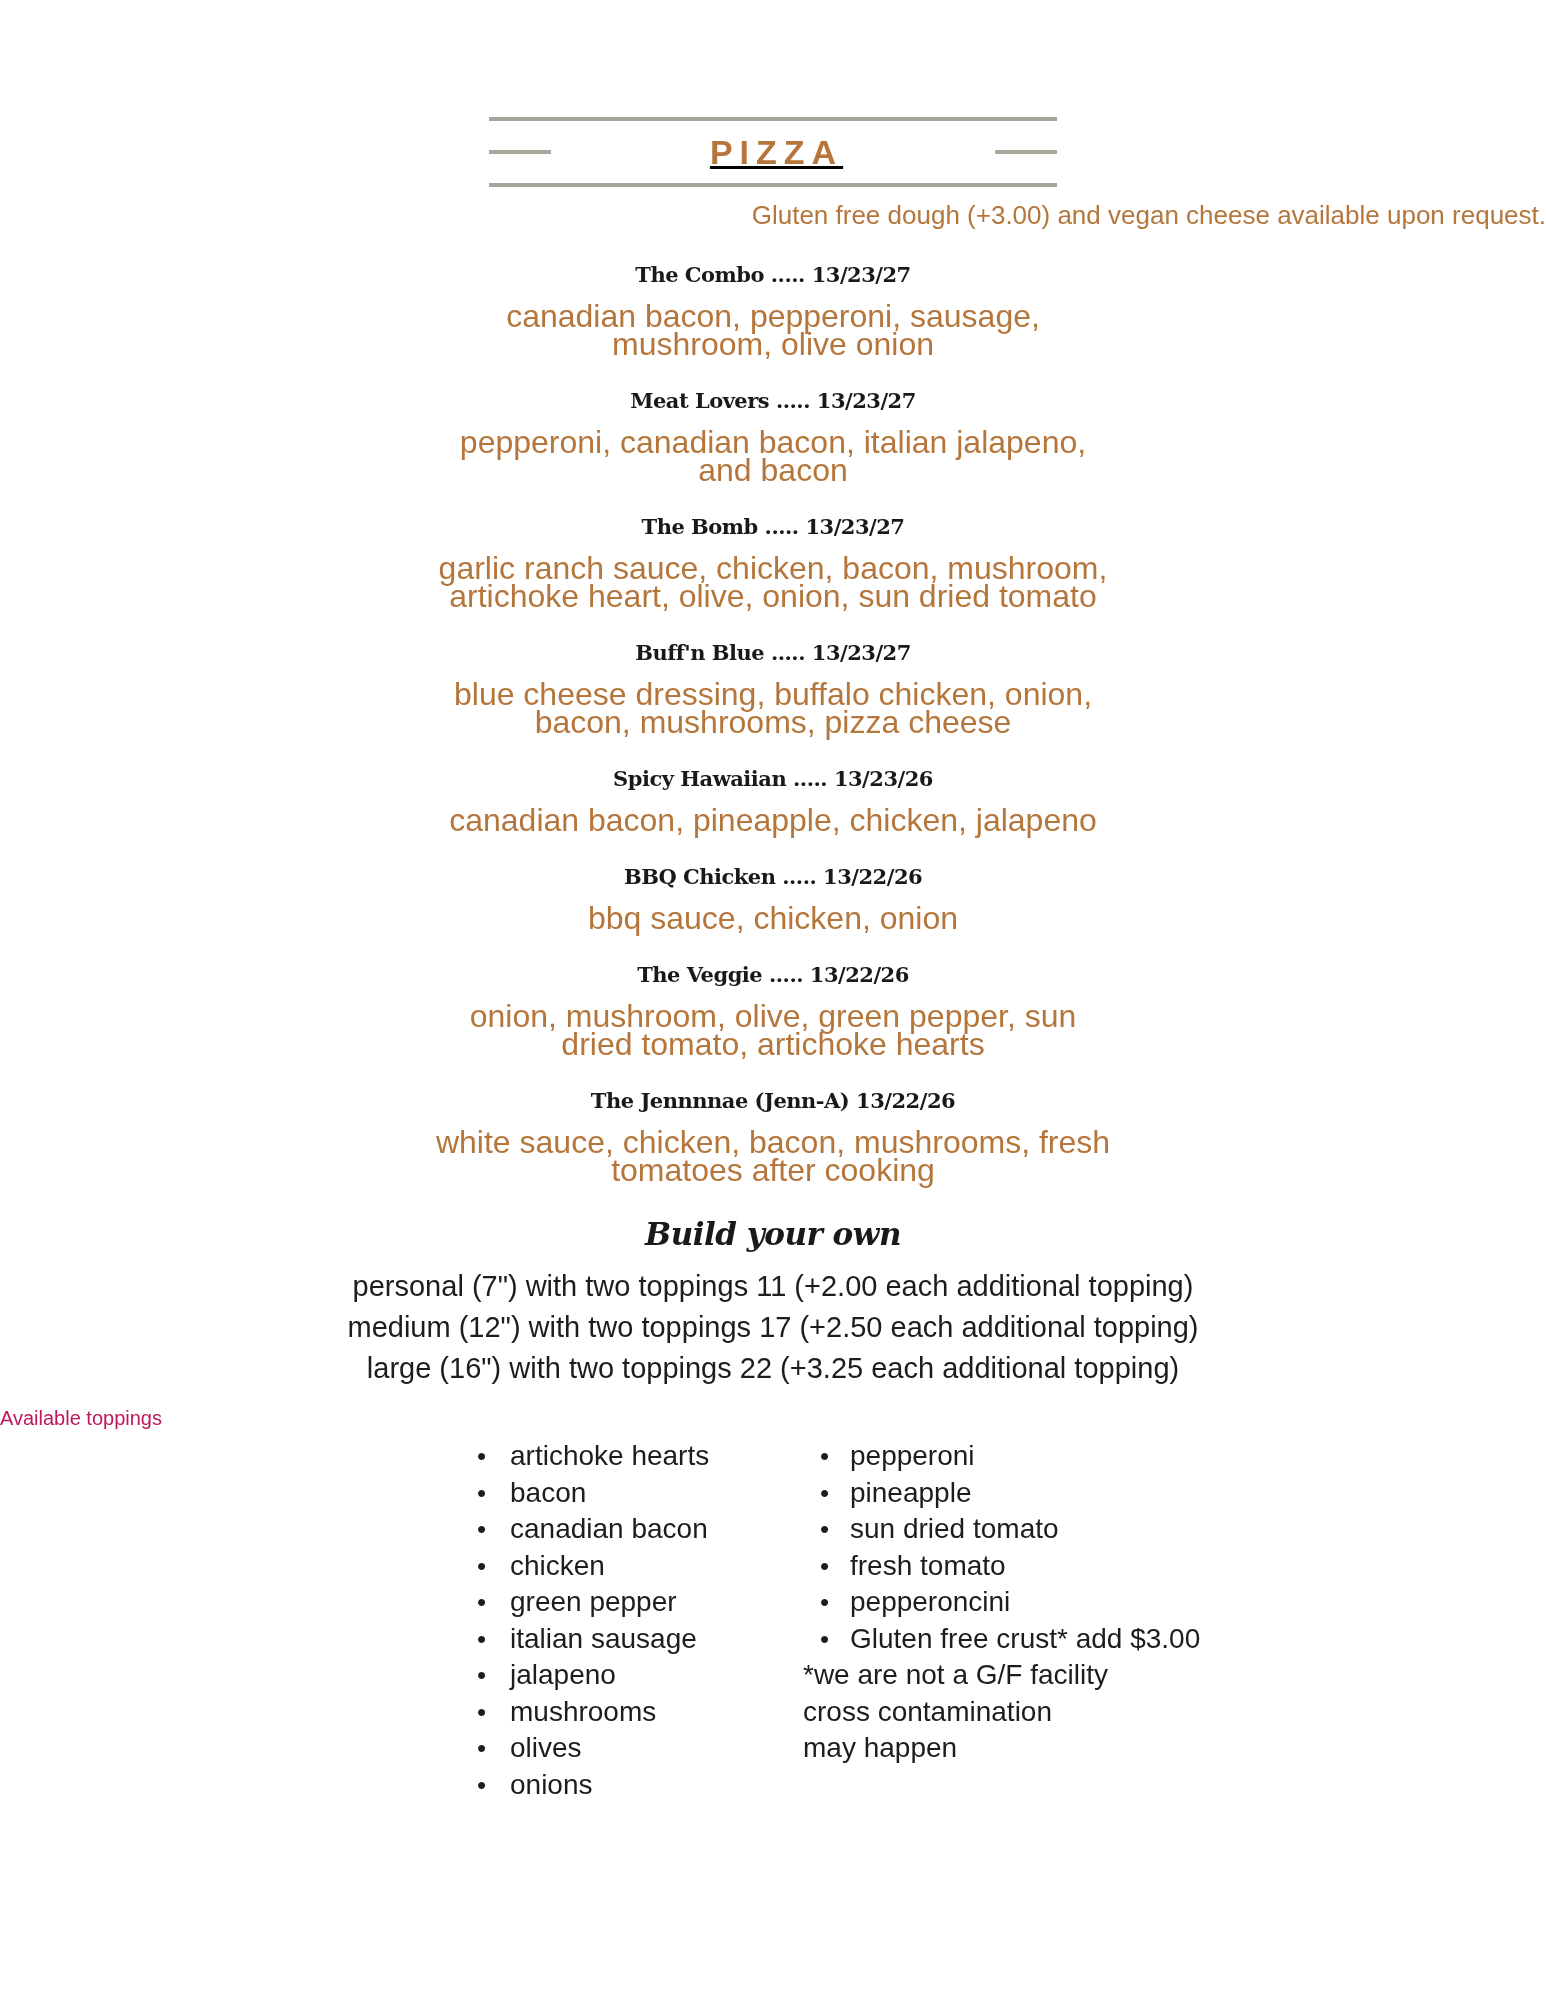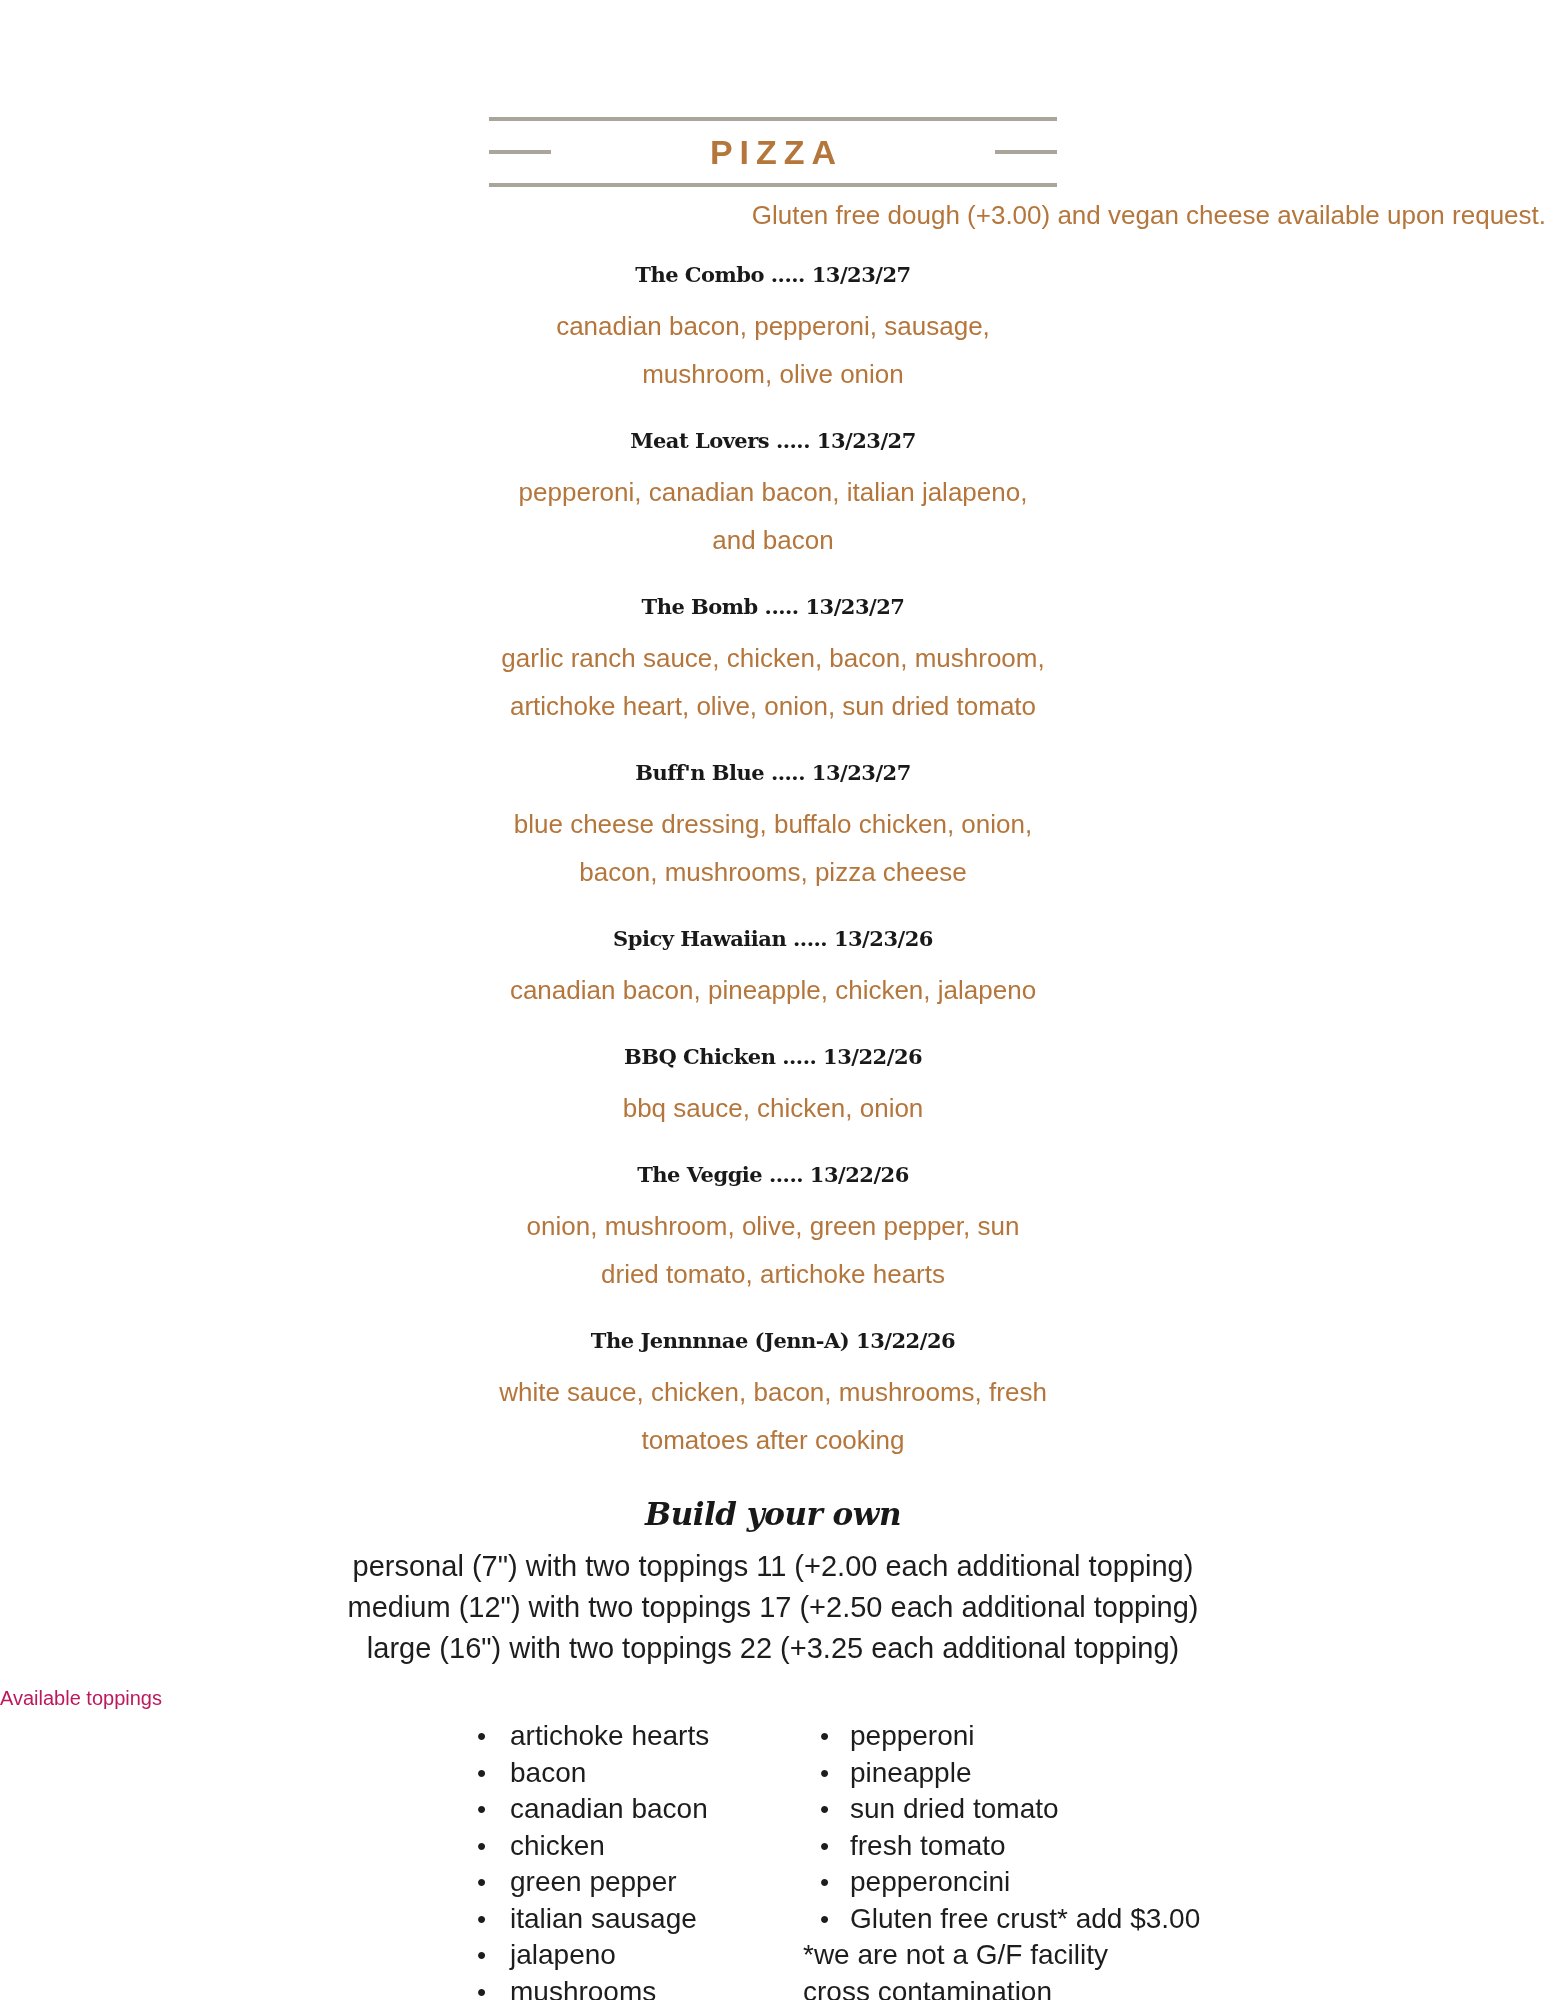--- a/index.html
+++ b/index.html
@@ -17,20 +17,21 @@
   .page {
     width: 1546px;
     height: 2000px;
     overflow: hidden;
   }
 
   
   .header {
     width: 568px;
     margin: 117px auto 0 auto;
+    text-decoration: underline;
   }
   .rule {
     height: 4px;
     background: #a9a59a;
   }
   .header-mid {
     display: flex;
     align-items: center;
     justify-content: space-between;
     margin: 11px 0;
@@ -69,22 +70,22 @@
   .item-heading {
     font-family: "DejaVu Serif", serif;
     font-weight: bold;
     font-size: 21px;
     line-height: 36px;
     color: #191919;
     margin: 8px 0 9px 0;
     letter-spacing: -0.5px;
   }
   .item-desc {
-    font-size: 26px;
-    line-height: 48px;
+    font-size: 32px;
+    line-height: 28px;
     color: #b5763c;
     white-space: pre-line;
   }
 
   
   .byo { text-align: center; margin-top: 32px; }
   .byo-heading {
     font-family: "DejaVu Serif", serif;
     font-weight: bold;
     font-size: 31px;

